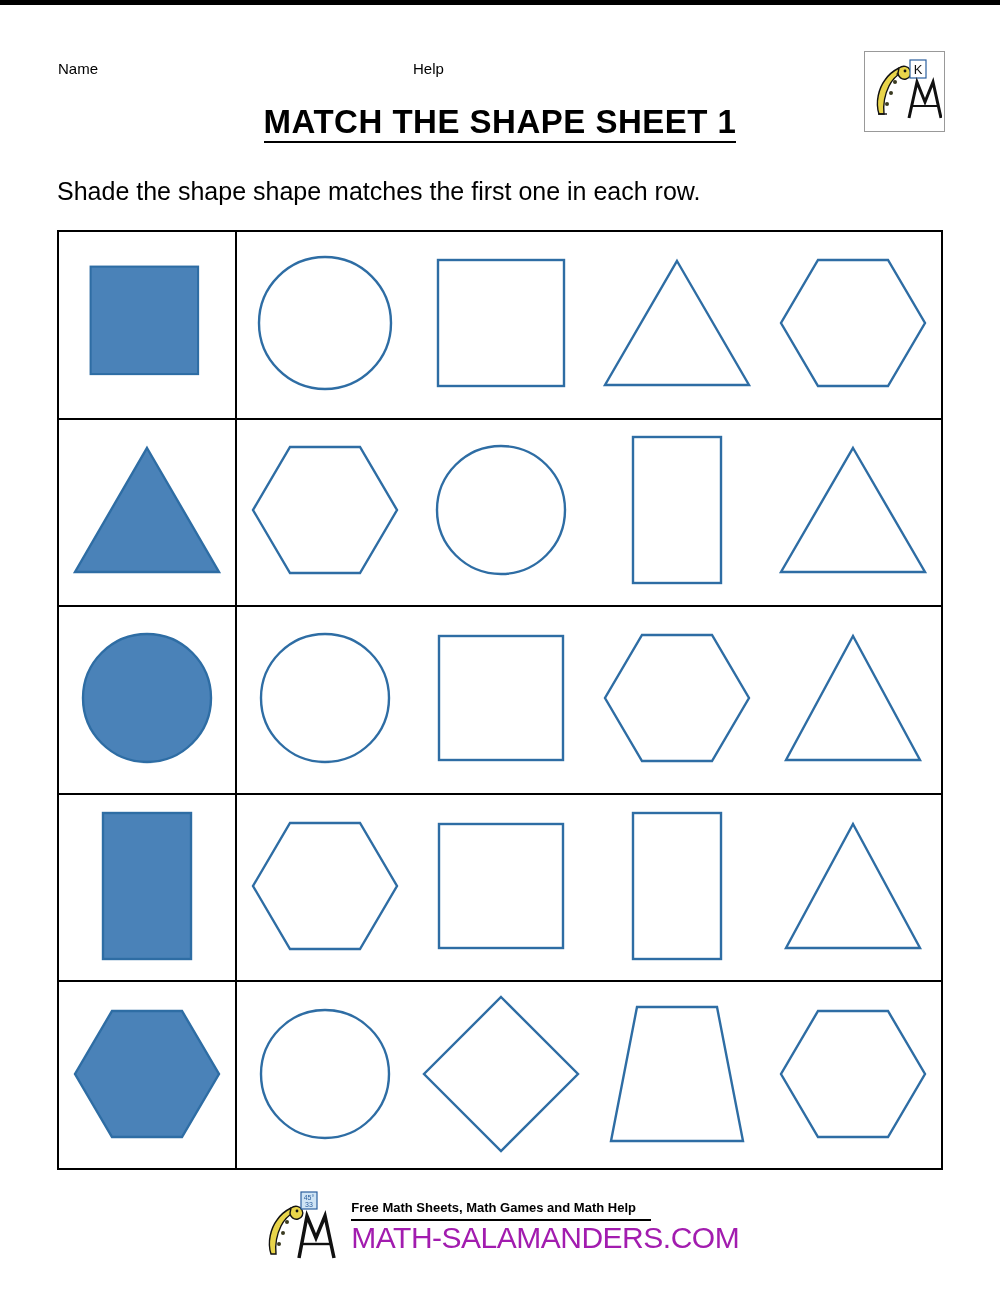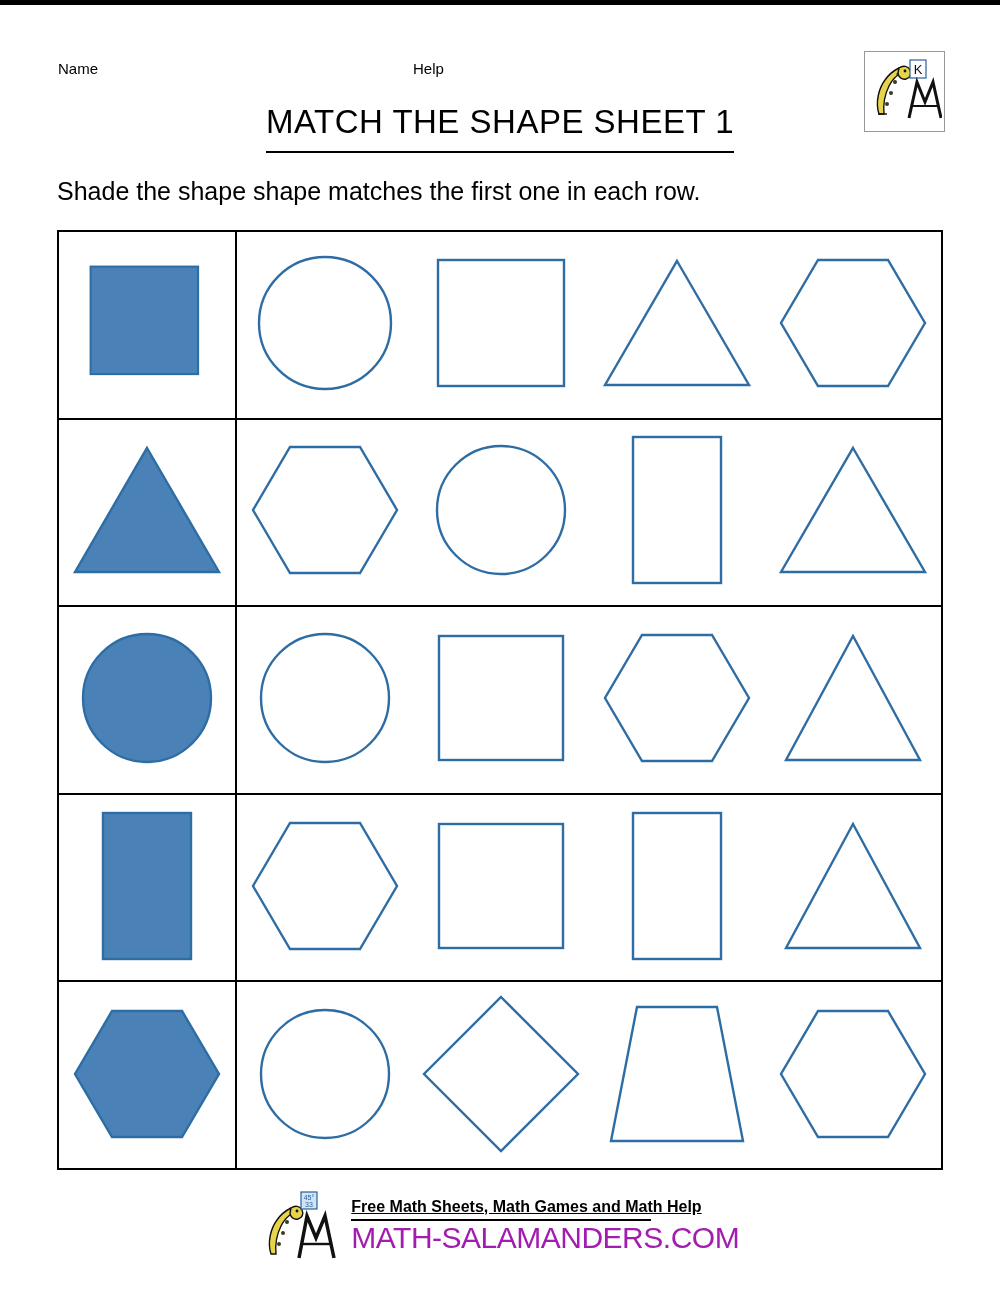--- a/index.html
+++ b/index.html
@@ -66,21 +66,22 @@
     top: 103px;
     left: 0;
     width: 1000px;
     text-align: center;
     font-size: 33px;
     font-weight: normal;
     letter-spacing: 0.5px;
   }
   .title span {
     border-bottom: 2px solid #000;
-    padding-bottom: 11px;
+    padding-bottom: 1px;
+    font-weight: bold;
   }
   .instructions {
     position: absolute;
     top: 177px;
     left: 57px;
     font-size: 25px;
   }
   .grid {
     position: absolute;
     top: 230px;
@@ -122,24 +123,23 @@
     transform: translate(-50%, -50%);
   }
   .footer {
     position: absolute;
     top: 1186px;
     left: 0;
     width: 1000px;
     text-align: center;
   }
   .footer-tag {
-    font-size: 16px;
+    font-size: 13px;
     font-weight: bold;
     color: #000;
-    text-decoration: underline;
   }
   .footer-url {
     font-size: 30px;
     color: #a21caf;
     letter-spacing: -0.5px;
   }
   .footer-row {
     position: relative;
     display: inline-block;
     text-align: left;

